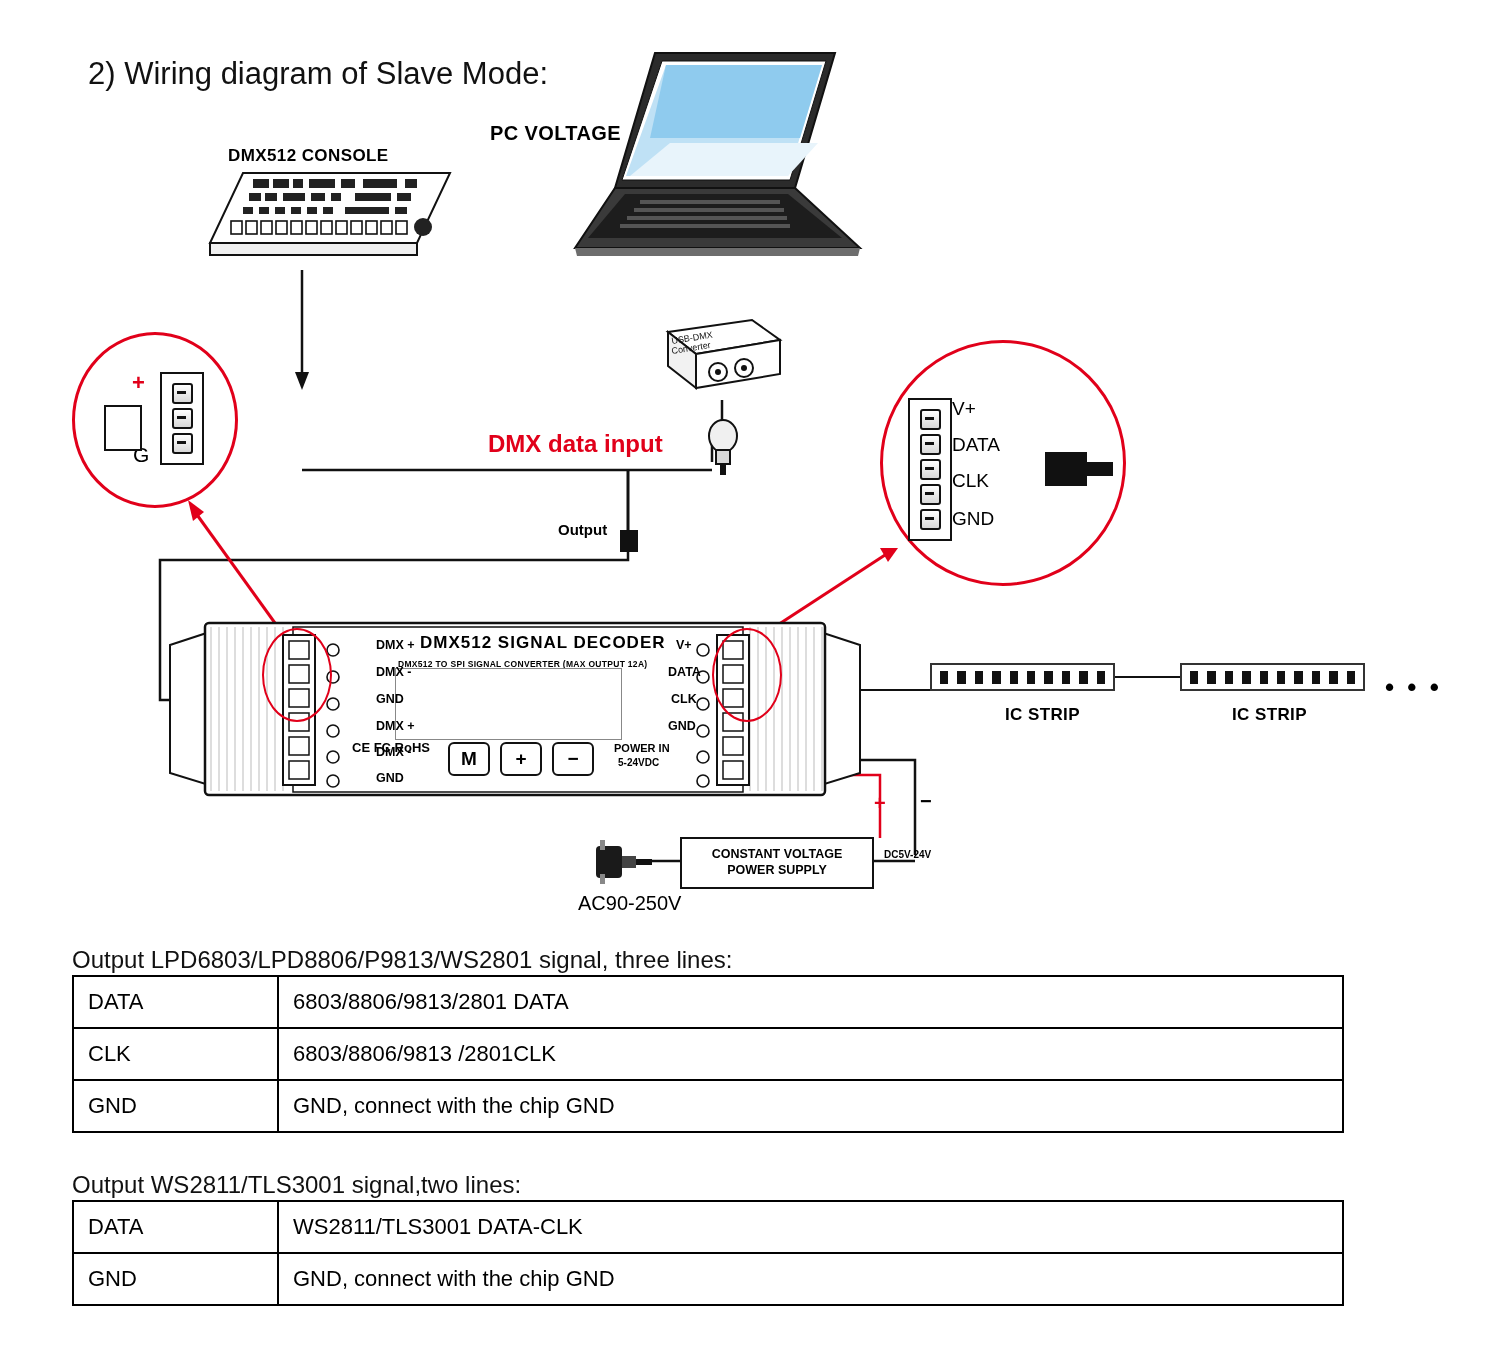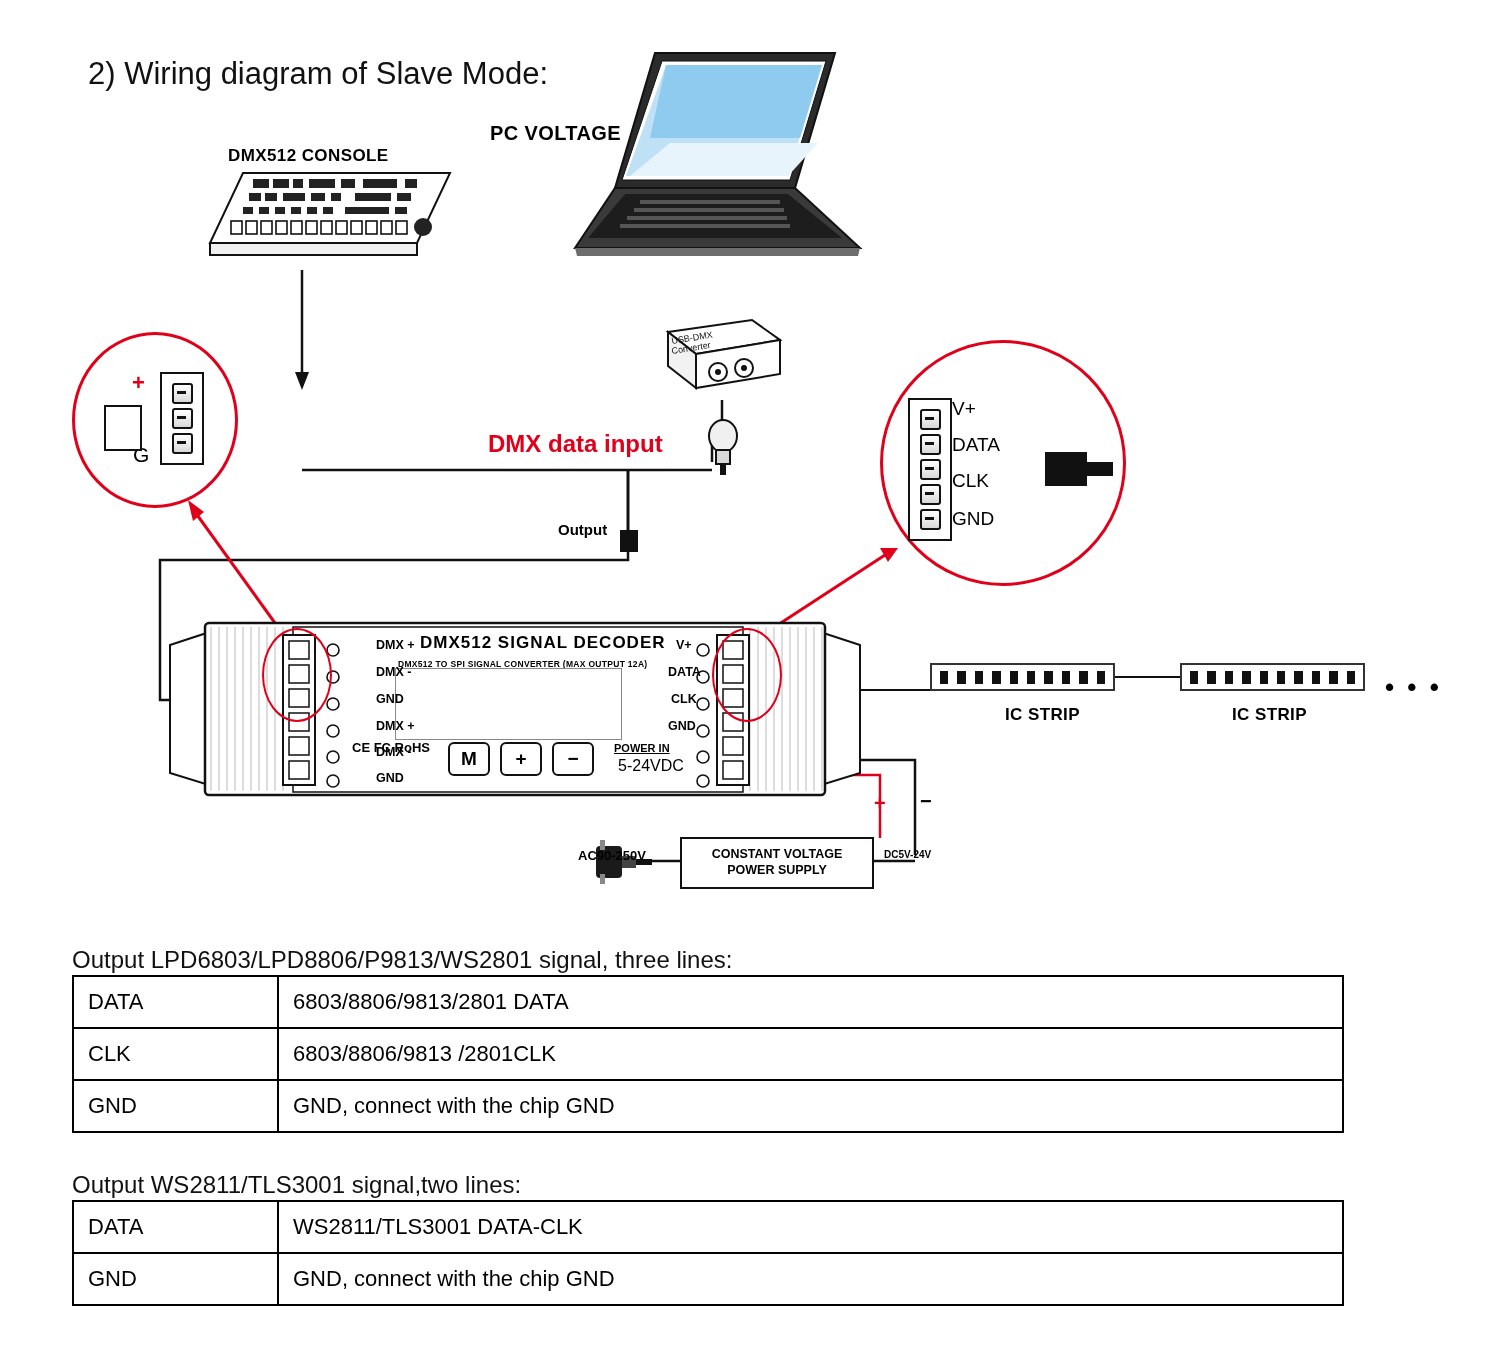--- a/index.html
+++ b/index.html
@@ -35,21 +35,21 @@
   
   .lbl { font-size: 17px; font-weight: bold; letter-spacing: .4px; }
   .lbl-red { color: #e1001a; font-weight: bold; font-size: 24px; }
 
   #dmx-console-label { left: 228px; top: 146px; }
   #pc-console-label { left: 490px; top: 122px; font-size: 20px; }
   #dmx-data-input { left: 488px; top: 430px; }
   #output-label { left: 558px; top: 521px; font-size: 15px; font-weight: bold; }
   #ic-strip-1 { left: 1005px; top: 705px; }
   #ic-strip-2 { left: 1232px; top: 705px; }
-  #ac-label { left: 578px; top: 848px; font-size: 13px; font-weight: bold; }
+  #ac-label { left: 578px; top: 892px; font-size: 20px; font-weight: normal; }
   #dc-label { left: 884px; top: 849px; font-size: 10px; font-weight: bold; }
 
   
   #laptop { left: 570px; top: 48px; width: 300px; height: 215px; }
 
   
   #dmx-console { left: 205px; top: 165px; width: 250px; height: 105px; }
 
   
   #converter { left: 660px; top: 310px; width: 125px; height: 90px; }
@@ -400,22 +400,22 @@
 <div class="abs dec-pin" style="left:368px;top:665px;">DMX -</div>
 <div class="abs dec-pin" style="left:368px;top:692px;">GND</div>
 <div class="abs dec-pin" style="left:368px;top:719px;">DMX +</div>
 <div class="abs dec-pin" style="left:368px;top:745px;">DMX -</div>
 <div class="abs dec-pin" style="left:368px;top:771px;">GND</div>
 
 <div class="abs dec-pin" style="left:668px;top:638px;">V+</div>
 <div class="abs dec-pin" style="left:660px;top:665px;">DATA</div>
 <div class="abs dec-pin" style="left:663px;top:692px;">CLK</div>
 <div class="abs dec-pin" style="left:660px;top:719px;">GND</div>
-<div class="abs" style="left:614px;top:742px;font-size:11px;font-weight:bold;text-decoration:underline;">POWER IN</div>
-<div class="abs" style="left:618px;top:757px;font-size:16px;font-weight:normal;">5-24VDC</div>
+<div class="abs" style="left:614px;top:742px;font-size:11px;font-weight:bold;">POWER IN</div>
+<div class="abs" style="left:618px;top:757px;font-size:10px;font-weight:bold;">5-24VDC</div>
 
 <div class="abs btn-round" style="left:448px;top:742px;">M</div>
 <div class="abs btn-round" style="left:500px;top:742px;">+</div>
 <div class="abs btn-round" style="left:552px;top:742px;">−</div>
 <div class="abs" id="cefc" style="left:352px;top:740px;">CE FC RoHS</div>
 
 <div class="abs small-circle" id="small-circle-left"></div>
 <div class="abs small-circle" id="small-circle-right"></div>
 
 <div class="abs strip" id="strip1">

